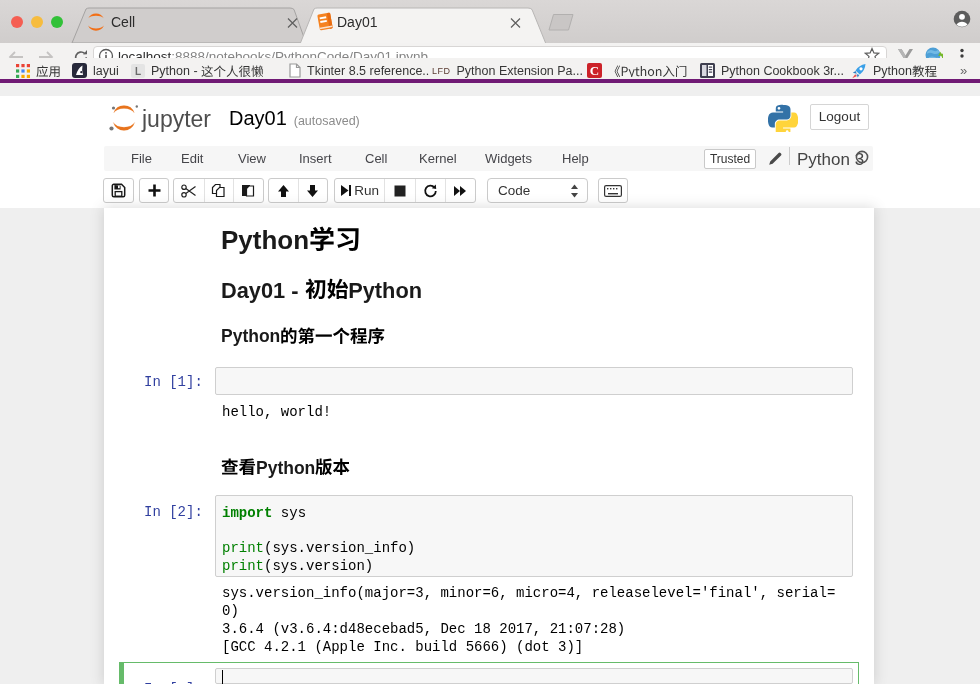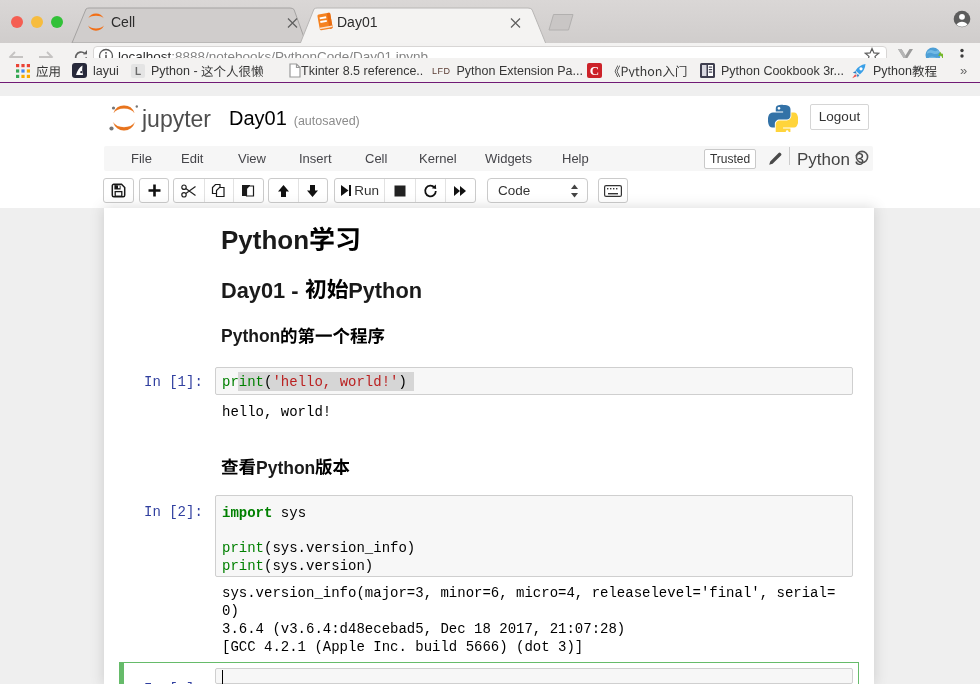--- a/index.html
+++ b/index.html
@@ -4,21 +4,21 @@
 *{margin:0;padding:0;box-sizing:border-box}
 html,body{width:980px;height:684px;overflow:hidden;font-family:"Liberation Sans",sans-serif}
 body{position:relative;background:#efefef}
 .abs{position:absolute}
 svg.cjk{display:inline-block}
 
 #titlebar{position:absolute;left:0;top:0;width:980px;height:43px;background:linear-gradient(#dad7d6,#d0cdcc)}
 .light{position:absolute;top:16px;width:12px;height:12px;border-radius:50%}
 #addr{position:absolute;left:0;top:43px;width:980px;height:28px;background:#f3f2f1}
 #urlfield{position:absolute;left:93px;top:2.5px;width:794px;height:23px;background:#fff;border:1px solid #d8d6d5;border-radius:4px}
-#bookmarks{position:absolute;left:0;top:58px;width:980px;height:25px;background:#f3f2f1;border-bottom:1px solid #701a75}
+#bookmarks{position:absolute;left:0;top:58px;width:980px;height:25px;background:#f3f2f1;border-bottom:4px solid #701a75}
 .bm{position:absolute;top:0;height:25px;display:flex;align-items:center;font-size:12.5px;color:#363636;white-space:nowrap}
 
 #jheader{position:absolute;left:0;top:96px;width:980px;height:112px;background:#fff}
 #menuband{position:absolute;left:104px;top:50px;width:769px;height:25px;background:#f6f6f6;border-radius:2px}
 .mi{position:absolute;top:0;height:25px;line-height:25px;font-size:13px;color:#45454a}
 .tbtn{position:absolute;top:82px;height:25px;background:#fff;border:1px solid #cbcbcb;border-radius:3px;display:flex;align-items:center;justify-content:center}
 .tseg{display:flex;align-items:center;justify-content:center;height:23px}
 .tsep{width:1px;height:23px;background:#e2e2e2}
 
 #nb{position:absolute;left:0;top:208px;width:980px;height:476px;background:#efefef}
@@ -141,21 +141,21 @@
           <path transform="translate(25.00,11.00) scale(0.012500,-0.012500)" d="M457 837C454 683 460 194 43 -17C66 -33 90 -57 104 -76C349 55 455 279 502 480C551 293 659 46 910 -72C922 -51 944 -25 965 -9C611 150 549 569 534 689C539 749 540 800 541 837Z"></path>
           <path transform="translate(37.50,11.00) scale(0.012500,-0.012500)" d="M253 837C210 766 121 683 43 631C55 616 74 586 83 569C171 629 266 723 325 809ZM270 617C213 513 119 410 28 344C42 326 63 287 70 270C107 300 144 337 181 377V-80H255V465C286 505 314 548 338 590ZM797 546V422H473V546ZM797 609H473V730H797ZM397 -80C416 -67 447 -56 654 0C651 16 650 47 650 68L473 25V356H572C629 152 736 -1 912 -73C924 -53 946 -23 964 -8C873 24 800 78 744 149C801 182 871 228 924 271L873 324C831 285 763 235 708 200C679 247 656 299 638 356H871V796H400V53C400 11 379 -9 363 -18C374 -33 391 -63 397 -80Z"></path>
           <path transform="translate(50.00,11.00) scale(0.012500,-0.012500)" d="M147 840V-79H211V840ZM214 667C233 614 252 545 258 503L307 522C301 563 281 630 259 682ZM75 647C72 568 58 459 35 392L90 373C113 447 126 561 128 640ZM312 566V285H399C365 199 310 109 258 59C271 41 286 12 293 -8C342 42 390 128 425 214V-75H489V205C520 166 551 125 567 95L611 132C587 174 535 238 491 285H604V566H490V668H610V730H490V833H424V730H303V668H424V566ZM365 505H432V345H365ZM482 505H549V345H482ZM735 703H839C826 660 808 612 792 576H671C697 616 718 660 735 703ZM717 840C698 767 660 668 606 591C619 587 635 578 648 568V131H704V518H878V133H936V576H853C876 625 901 687 919 737L876 764L866 761H757L780 831ZM767 465C765 161 755 39 587 -36C600 -46 618 -68 624 -82C702 -45 750 3 778 72C826 27 886 -34 914 -73L961 -32C931 5 870 65 822 108L780 75C815 163 821 286 822 465Z"></path>
         </svg></span>
     </div>
     <div class="bm" style="left:289px">
       <svg width="12" height="15">
 <path d="M1 1 h6.5 l3.5 3.5 V14 H1 Z" fill="#fff" stroke="#9a9a9a" stroke-width="1.2"></path>
         <path d="M7.5 1 v3.5 h3.5" fill="none" stroke="#9a9a9a" stroke-width="1.2"></path>
       </svg>
-      <span style="">Tkinter 8.5 reference..</span>
+      <span style="margin-left:6px">Tkinter 8.5 reference..</span>
     </div>
     <div class="bm" style="left:432px">
       <span style="font-size:9px;font-weight:normal;color:#5a3b32;letter-spacing:0.5px">LFD</span>
       <span style="margin-left:6px">Python Extension Pa...</span>
     </div>
     <div class="bm" style="left:587px">
       <svg width="15" height="15">
         <rect width="15" height="15" rx="2" fill="#cc2229"></rect>
 <text x="7.5" y="12" font-family="Liberation Serif" font-size="13" font-weight="bold" fill="#fff" text-anchor="middle">C</text>
       </svg>
@@ -345,21 +345,20 @@
       <h3 style="left:117px;top:118.0px;font-size:17.5px">Python<svg class="cjk " style="vertical-align:-2.00px" width="105.0" height="17.5" viewBox="0 0 105.0 17.5" fill="#000">
           <path transform="translate(0.00,15.40) scale(0.017500,-0.017500)" d="M536 406C585 333 647 234 675 173L777 235C746 294 679 390 630 459ZM585 849C556 730 508 609 450 523V687H295C312 729 330 781 346 831L216 850C212 802 200 737 187 687H73V-60H182V14H450V484C477 467 511 442 528 426C559 469 589 524 616 585H831C821 231 808 80 777 48C765 34 754 31 734 31C708 31 648 31 584 37C605 4 621 -47 623 -80C682 -82 743 -83 781 -78C822 -71 850 -60 877 -22C919 31 930 191 943 641C944 655 944 695 944 695H661C676 737 690 780 701 822ZM182 583H342V420H182ZM182 119V316H342V119Z"></path>
           <path transform="translate(17.50,15.40) scale(0.017500,-0.017500)" d="M601 858C574 769 524 680 463 625C489 613 533 589 560 571H320L419 608C412 630 397 658 382 686H513V772H281C290 791 298 810 306 829L197 858C163 768 102 676 35 619C59 608 100 586 125 570V473H430V415H162C154 330 139 227 125 158H339C261 94 153 39 49 9C74 -14 108 -57 125 -85C234 -45 345 23 430 105V-90H548V158H789C782 103 775 76 765 66C756 58 746 57 730 57C712 56 670 57 628 61C646 32 660 -14 662 -48C713 -50 761 -49 789 -46C820 -43 844 -35 865 -11C891 16 903 81 913 215C915 229 916 258 916 258H548V317H867V571H768L870 613C860 634 843 660 824 686H964V773H696C704 792 711 811 717 831ZM266 317H430V258H258ZM548 473H749V415H548ZM143 571C173 603 203 642 232 686H262C284 648 305 602 314 571ZM573 571C601 602 629 642 654 686H694C722 648 752 603 766 571Z"></path>
           <path transform="translate(35.00,15.40) scale(0.017500,-0.017500)" d="M38 455V324H964V455Z"></path>
           <path transform="translate(52.50,15.40) scale(0.017500,-0.017500)" d="M436 526V-88H561V526ZM498 851C396 681 214 558 23 486C57 453 92 406 111 369C256 436 395 533 504 658C660 496 785 421 894 368C912 408 950 454 983 482C867 527 730 601 576 752L606 800Z"></path>
           <path transform="translate(70.00,15.40) scale(0.017500,-0.017500)" d="M570 711H804V573H570ZM459 812V472H920V812ZM451 226V125H626V37H388V-68H969V37H746V125H923V226H746V309H947V412H427V309H626V226ZM340 839C263 805 140 775 29 757C42 732 57 692 63 665C102 670 143 677 185 684V568H41V457H169C133 360 76 252 20 187C39 157 65 107 76 73C115 123 153 194 185 271V-89H301V303C325 266 349 227 361 201L430 296C411 318 328 405 301 427V457H408V568H301V710C344 720 385 733 421 747Z"></path>
           <path transform="translate(87.50,15.40) scale(0.017500,-0.017500)" d="M370 406C417 385 473 358 524 332H252V231H525V35C525 22 520 18 500 18C482 17 409 18 350 20C366 -11 384 -57 389 -90C476 -90 540 -91 586 -74C633 -58 646 -28 646 32V231H789C769 196 747 162 728 136L824 92C867 147 917 230 957 304L871 339L852 332H713L721 340L672 367C750 415 824 477 881 535L805 594L778 588H299V493H678C646 465 610 437 574 416C528 437 481 457 442 473ZM459 826 490 747H109V474C109 326 103 116 19 -27C47 -40 99 -74 120 -94C211 63 226 310 226 473V636H957V747H628C615 780 595 824 578 858Z"></path>
         </svg></h3>
       <div class="prompt" style="left:40px;top:166.0px">In [1]:</div>
       <div class="codebox" style="top:158.5px;height:28.5px"></div>
-      <div class="abs mono" style="left:118px;top:166.0px;white-space:pre"><span style="position:absolute;left:15.8px;top:-2px;width:176.4px;height:19px;background:#d6d6d6;z-index:0"></span><span style="position:relative"><span class="bi">print</span>(<span class="st">'hello,&nbsp;world!'</span>)</span></div>
       <div class="out" style="left:118px;top:194.5px">hello, world!</div>
       <h3 style="left:117px;top:249.5px;font-size:17.5px"><svg class="cjk " style="vertical-align:-2.00px" width="35.0" height="17.5" viewBox="0 0 35.0 17.5" fill="#000">
           <path transform="translate(0.00,15.40) scale(0.017500,-0.017500)" d="M324 220H662V169H324ZM324 346H662V296H324ZM61 44V-61H940V44ZM437 850V738H53V634H321C244 557 135 491 24 455C49 432 84 388 101 360C136 374 171 391 205 410V90H788V417C823 397 859 381 896 367C912 397 948 442 974 465C861 499 749 560 669 634H949V738H556V850ZM230 425C309 474 380 535 437 605V454H556V606C616 535 691 473 773 425Z"></path>
           <path transform="translate(17.50,15.40) scale(0.017500,-0.017500)" d="M368 199H731V155H368ZM368 274V317H731V274ZM368 80H731V35H368ZM818 846C648 818 359 806 113 806C124 782 134 743 136 717C214 716 298 717 382 720L369 677H124V587H338L319 544H54V449H268C208 353 128 270 23 213C46 190 81 146 98 118C157 152 209 193 254 239V-92H368V-56H731V-92H851V407H382L405 449H946V544H450L467 587H891V677H498L512 725C649 732 781 743 887 761Z"></path>
         </svg>Python<svg class="cjk " style="vertical-align:-2.00px" width="35.0" height="17.5" viewBox="0 0 35.0 17.5" fill="#000">
           <path transform="translate(0.00,15.40) scale(0.017500,-0.017500)" d="M90 823V436C90 293 83 101 24 -20C49 -36 89 -72 108 -94C164 0 186 132 195 263H286V-87H395V368H199L200 436V480H445V585H376V850H268V585H200V823ZM823 465C807 383 784 309 752 245C718 312 692 386 673 465ZM477 790V453C477 309 468 100 395 -33C423 -47 468 -80 490 -100C507 -71 522 -39 534 -6C556 -29 582 -68 596 -94C656 -60 709 -17 754 36C793 -16 838 -60 891 -94C910 -63 946 -19 972 2C914 34 864 78 822 132C886 242 928 382 947 559L876 577L856 574H591V692C718 701 854 716 963 740L896 845C787 819 624 799 477 790ZM689 141C647 86 597 42 539 12C579 136 589 286 591 412C615 313 647 221 689 141Z"></path>
           <path transform="translate(17.50,15.40) scale(0.017500,-0.017500)" d="M436 533V202H251C323 296 384 410 429 533ZM563 533H567C612 411 671 296 743 202H563ZM436 849V655H59V533H306C243 381 141 237 24 157C52 134 91 90 112 60C152 91 190 128 225 170V80H436V-90H563V80H771V167C804 128 839 93 877 64C898 98 941 145 972 170C855 249 753 386 690 533H943V655H563V849Z"></path>
         </svg></h3>
       <div class="prompt" style="left:40px;top:296.0px">In [2]:</div>
       <div class="codebox" style="top:287.0px;height:82px"></div>

